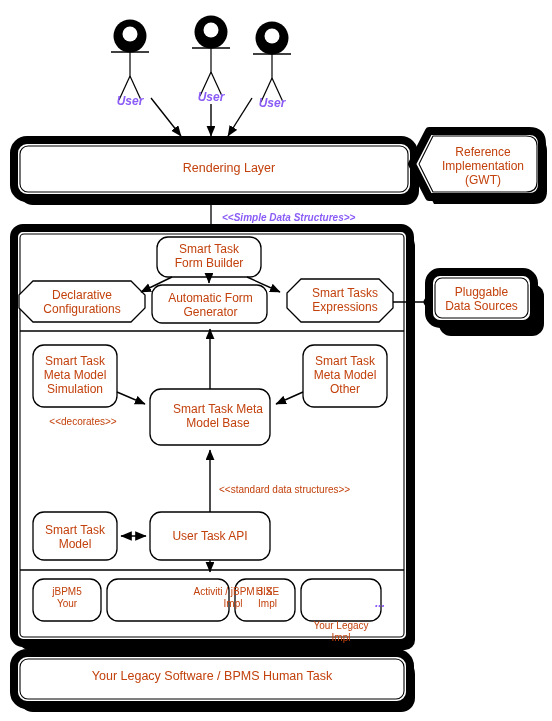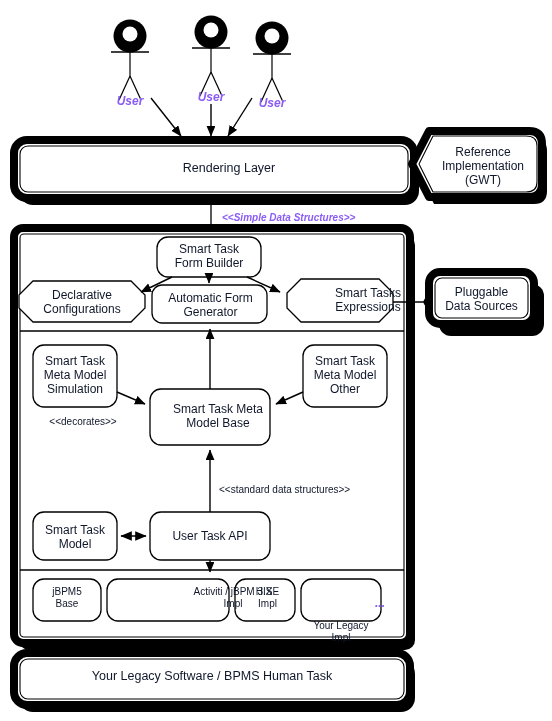--- a/index.html
+++ b/index.html
@@ -17,21 +17,21 @@
   }
   svg.layer {
     position: absolute;
     left: 0;
     top: 0;
     width: 552px;
     height: 721px;
   }
   .lbl {
     position: absolute;
-    color: #0f172a;
+    color: #c2410c;
     font-family: "Liberation Sans", sans-serif;
     text-align: center;
     line-height: 1.18;
     white-space: pre-line;
     pointer-events: none;
   }
   .lbl-11 { font-size: 10px; }
   .lbl-12 { font-size: 12px; }
   .lbl-13 { font-size: 12.5px; }
   .lbl-bold {
@@ -186,21 +186,21 @@
   <div class="hit" style="left:157px; top:237px; width:104px; height:40px;"></div>
 
   <div class="lbl lbl-12" style="left:19px; top:288px; width:126px;">Declarative
 Configurations</div>
   <div class="hit" style="left:19px; top:281px; width:126px; height:41px;"></div>
 
   <div class="lbl lbl-12" style="left:152px; top:291px; width:117px;">Automatic Form
 Generator</div>
   <div class="hit" style="left:152px; top:285px; width:115px; height:38px;"></div>
 
-  <div class="lbl lbl-12" style="left:287px; top:286px; width:116px;margin-left:23px;">Smart Tasks
+  <div class="lbl lbl-12" style="left:287px; top:286px; width:116px;">Smart Tasks
 Expressions</div>
   <div class="hit" style="left:287px; top:279px; width:106px; height:43px;"></div>
 
   <div class="lbl lbl-12" style="left:429px; top:285px; width:105px;">Pluggable
 Data Sources</div>
   <div class="hit" style="left:429px; top:272px; width:105px; height:52px;"></div>
 
   <div class="lbl lbl-12" style="left:33px; top:354px; width:84px;">Smart Task
 Meta Model
 Simulation</div>
@@ -220,21 +220,21 @@
   <div class="lbl lbl-11" style="left:219px; top:484px; width:200px; text-align:left;">&lt;&lt;standard data structures&gt;&gt;</div>
 
   <div class="lbl lbl-12" style="left:33px; top:523px; width:84px;">Smart Task
 Model</div>
   <div class="hit" style="left:33px; top:512px; width:84px; height:48px;"></div>
 
   <div class="lbl lbl-12" style="left:150px; top:529px; width:120px;">User Task API</div>
   <div class="hit" style="left:150px; top:512px; width:120px; height:48px;"></div>
 
   <div class="lbl lbl-11" style="left:33px; top:586px; width:68px;">jBPM5
-Base</div>
+Your</div>
   <div class="hit" style="left:33px; top:579px; width:68px; height:42px;"></div>
 
   <div class="lbl lbl-11" style="left:119px; top:586px; width:138px;padding-left:45px;">Activiti / jBPM 3.X
 Impl</div>
   <div class="hit" style="left:107px; top:579px; width:122px; height:42px;"></div>
 
   <div class="lbl lbl-11" style="left:235px; top:586px; width:65px;">HISE
 Impl</div>
   <div class="hit" style="left:235px; top:579px; width:60px; height:42px;"></div>
 

